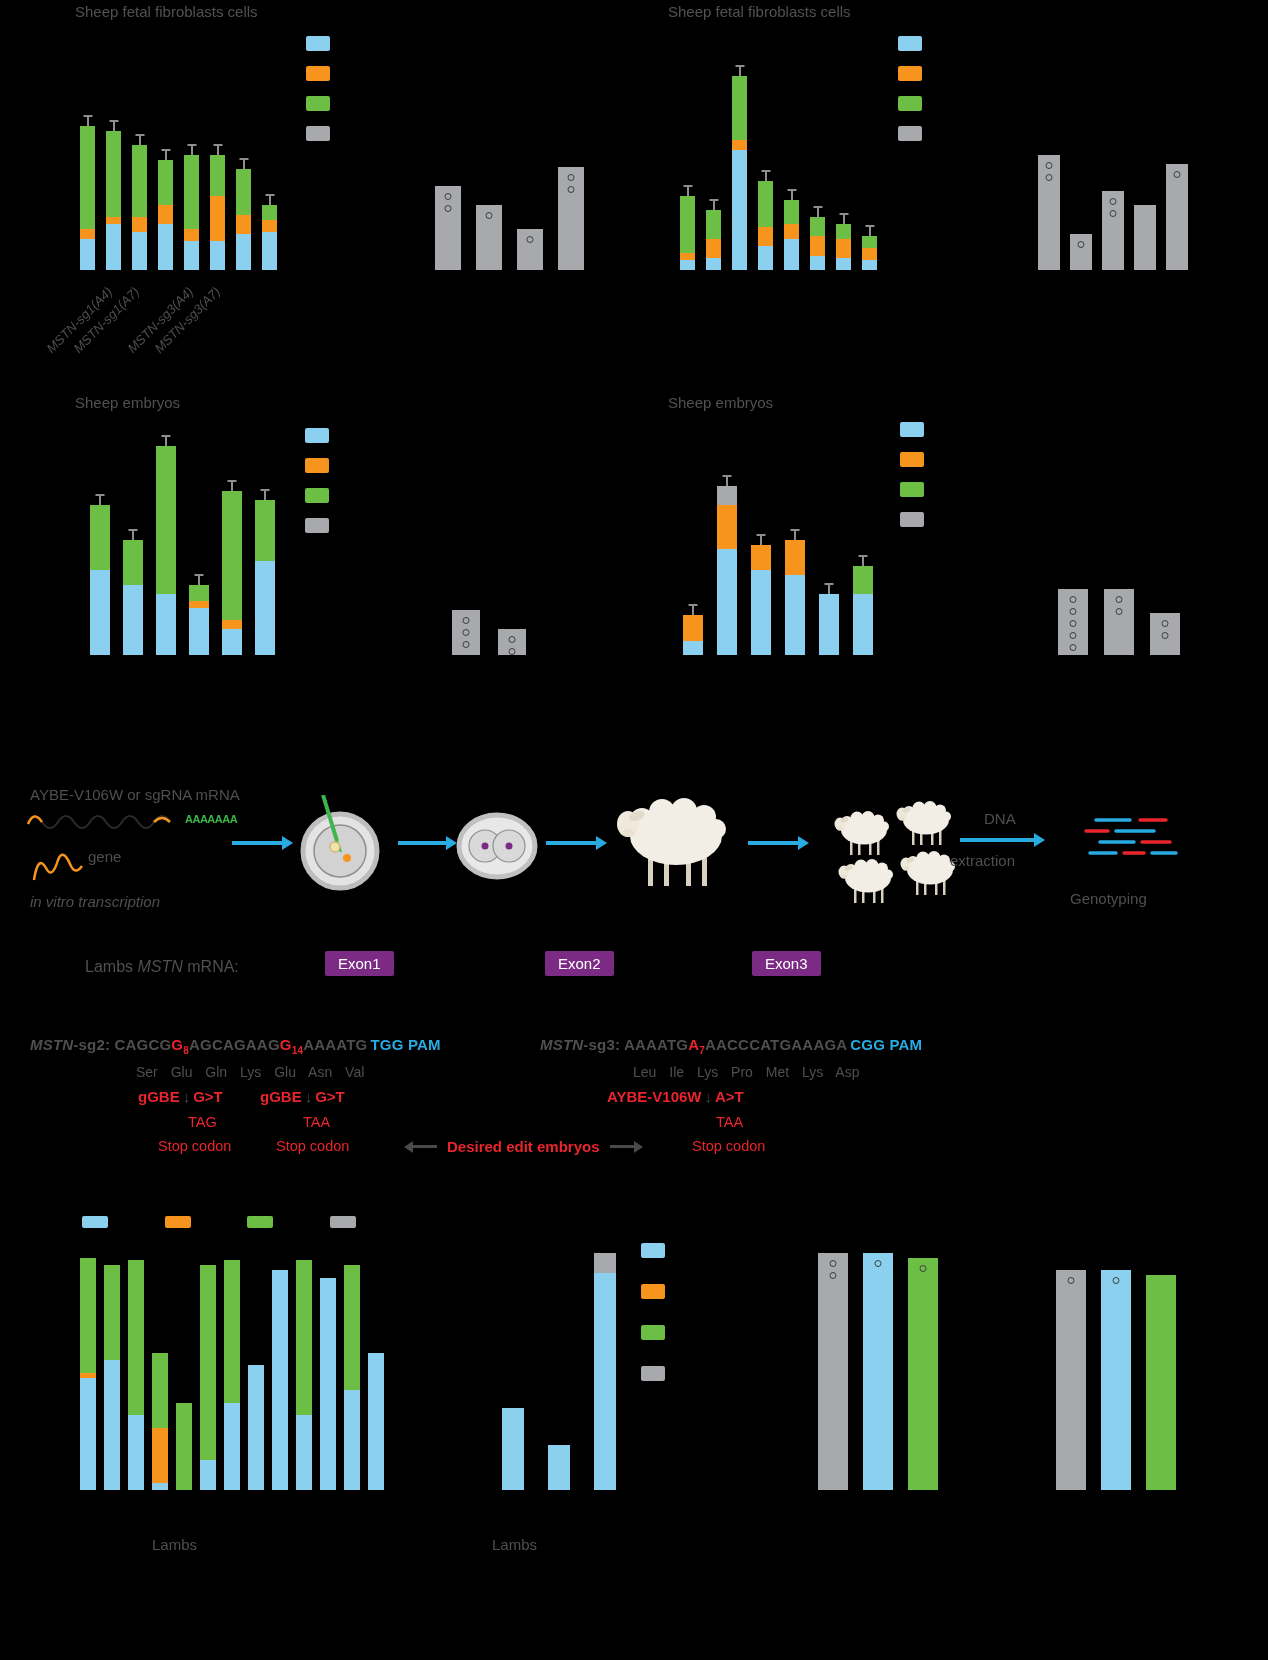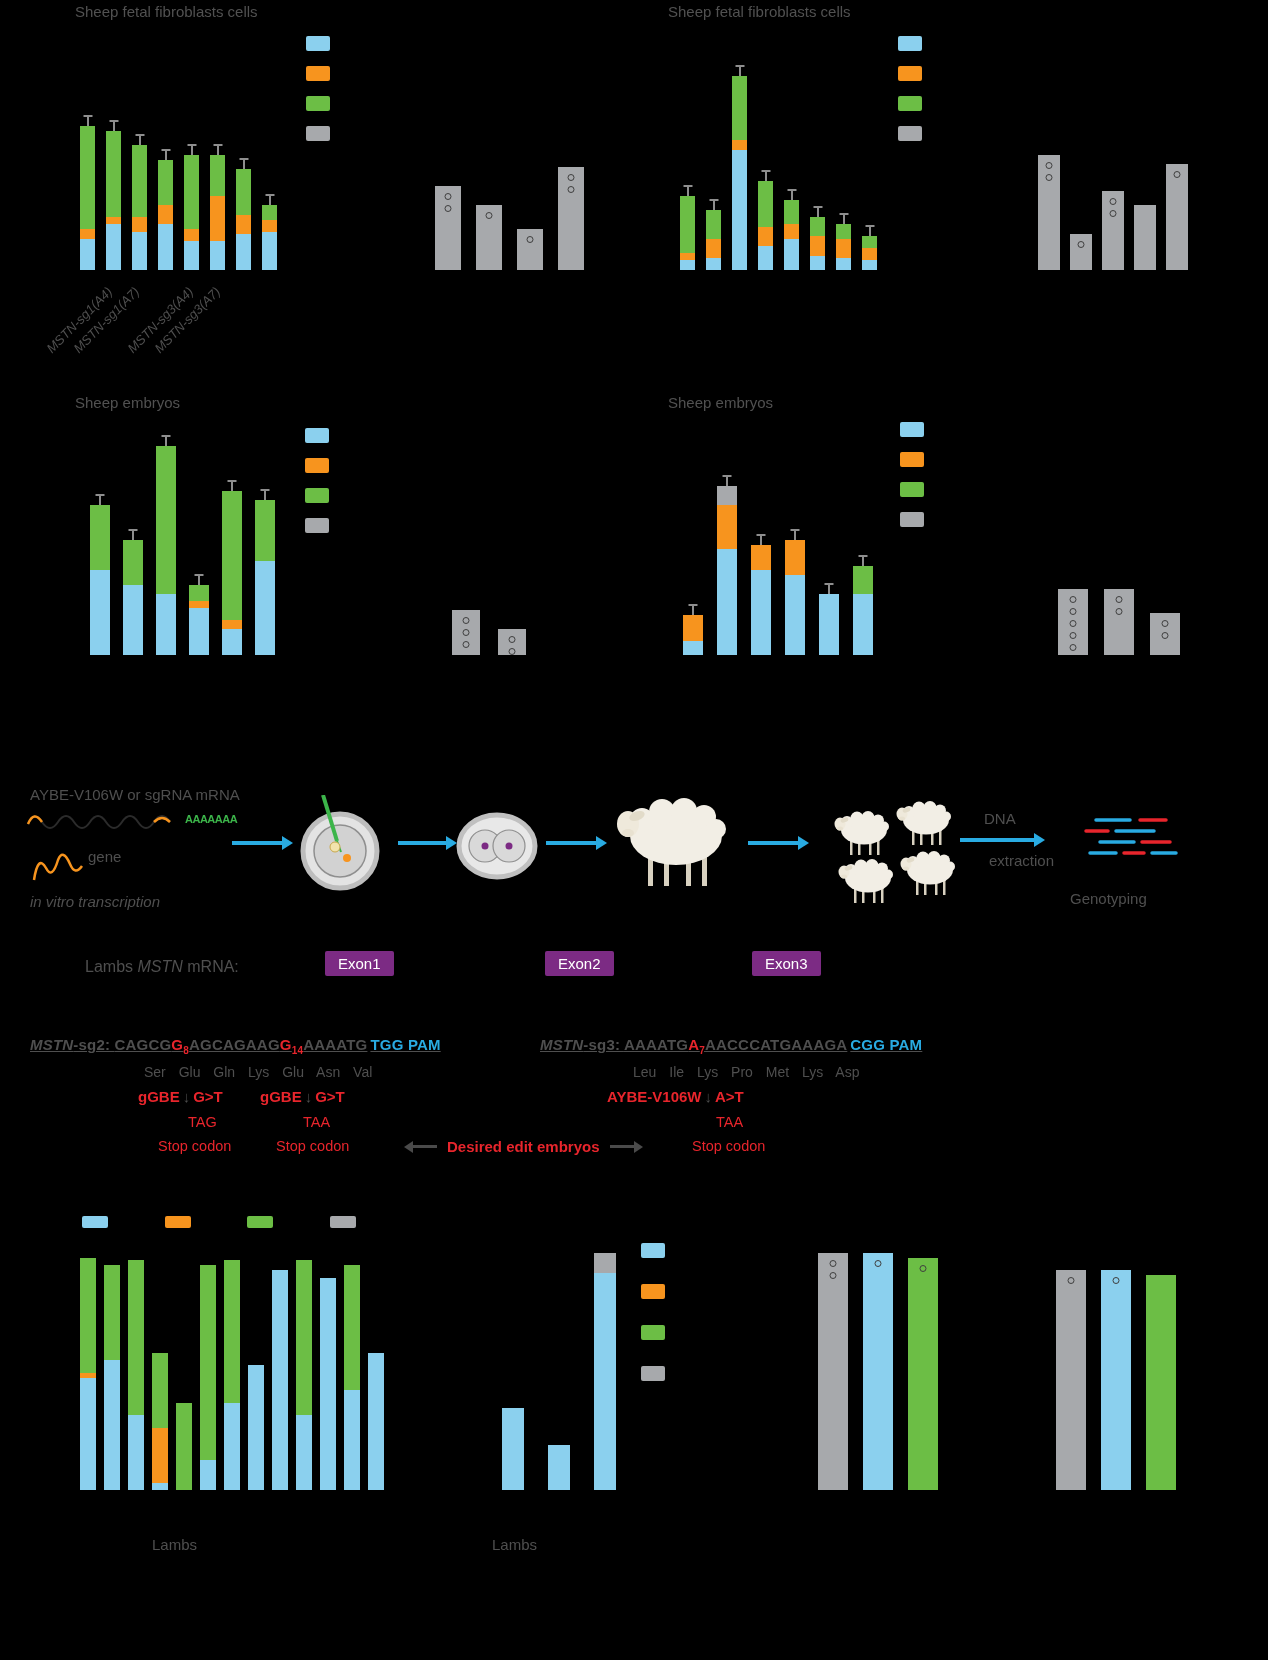--- a/index.html
+++ b/index.html
@@ -16,21 +16,21 @@
   .legend-v{position:absolute;display:flex;flex-direction:column;gap:15px;}
   .legend-h{position:absolute;display:flex;justify-content:space-between;width:274px;}
   .legend-v .swatch{width:24px;height:15px;border-radius:2px;}
   .legend-h .swatch{width:26px;height:12px;border-radius:2px;}
   .xlabel{position:absolute;color:#4f4f4f;font-size:13px;font-style:italic;white-space:nowrap;transform:rotate(-45deg);transform-origin:100% 0;}
   .glabel{position:absolute;color:#4f4f4f;font-size:15px;white-space:nowrap;}
   .italic{font-style:italic;}
   .blue-arrow{position:absolute;height:3.5px;background:#29abe2;}
   .blue-arrow::after{content:"";position:absolute;right:-11px;top:-5.2px;border-left:11px solid #29abe2;border-top:7px solid transparent;border-bottom:7px solid transparent;}
   .exon{position:absolute;background:#7c2b84;color:#fff;font-size:15px;padding:4px 13px;border-radius:2px;}
-  .seqline{position:absolute;font-size:15px;font-weight:bold;color:#4f4f4f;white-space:nowrap;letter-spacing:.2px;text-decoration:underline;}
+  .seqline{position:absolute;font-size:15px;font-weight:bold;color:#4f4f4f;white-space:nowrap;letter-spacing:.2px;}
   .seqline .red{color:#e8252c;}
   .seqline .blue{color:#29abe2;margin-left:3px;}
   sub{font-size:10px;}
   .aa{position:absolute;color:#4f4f4f;font-size:14px;word-spacing:9px;white-space:nowrap;}
   .editrow{position:absolute;color:#e8252c;font-weight:bold;font-size:15px;white-space:nowrap;}
   .dn{color:#4a4a4a;font-size:15px;font-weight:bold;margin:0 3px;}
   .codon{position:absolute;color:#e8252c;font-size:14.5px;}
   .stop{position:absolute;color:#e8252c;font-size:14.5px;}
   .desired{position:absolute;display:flex;align-items:center;gap:10px;}
   .desired .txt{color:#e8252c;font-size:15px;font-weight:bold;white-space:nowrap;}
@@ -498,21 +498,21 @@
 
   <svg class="abs" style="left:830px;top:792px" width="132" height="112" viewBox="0 0 132 112">
     <use href="#sheep-shape" transform="translate(2,12) scale(0.5)"></use>
     <use href="#sheep-shape" transform="translate(64,2) scale(0.5)"></use>
     <use href="#sheep-shape" transform="translate(6,60) scale(0.5)"></use>
     <use href="#sheep-shape" transform="translate(68,52) scale(0.5)"></use>
   </svg>
 
   <div class="glabel" style="left:984px;top:810px">DNA</div>
   <div class="blue-arrow" style="left:960px;top:838px;width:74px"></div>
-  <div class="glabel" style="left:989px;top:852px">extraction</div>
+  <div class="glabel" style="left:950px;top:852px">extraction</div>
 
   <svg class="abs" style="left:1082px;top:812px" width="100" height="50" viewBox="0 0 100 50">
     <g stroke-linecap="round" stroke-width="3.5">
       <line x1="14" y1="8" x2="48" y2="8" stroke="#29abe2"></line>
       <line x1="58" y1="8" x2="84" y2="8" stroke="#e8252c"></line>
       <line x1="4" y1="19" x2="26" y2="19" stroke="#e8252c"></line>
       <line x1="34" y1="19" x2="72" y2="19" stroke="#29abe2"></line>
       <line x1="18" y1="30" x2="52" y2="30" stroke="#29abe2"></line>
       <line x1="60" y1="30" x2="88" y2="30" stroke="#e8252c"></line>
       <line x1="8" y1="41" x2="34" y2="41" stroke="#29abe2"></line>
@@ -523,21 +523,21 @@
   <div class="glabel" style="left:1070px;top:890px">Genotyping</div>
 
   <div class="glabel" style="left:85px;top:958px;font-size:16px"><span>Lambs </span><span class="italic">MSTN</span><span> mRNA:</span></div>
   <div class="exon" style="left:325px;top:951px">Exon1</div>
   <div class="exon" style="left:545px;top:951px">Exon2</div>
   <div class="exon" style="left:752px;top:951px">Exon3</div>
 
   <div class="seqline" style="left:30px;top:1036px">
     <span class="italic">MSTN</span><span>-sg2: </span><span>CAGCG</span><span class="red">G</span><sub class="red">8</sub><span>AGCAGAAG</span><span class="red">G</span><sub class="red">14</sub><span>AAAATG</span><span class="blue">TGG PAM</span>
   </div>
-  <div class="aa" style="left:144px;top:1064px">Ser Glu Gln Lys Glu Asn Val</div>
+  <div class="aa" style="left:136px;top:1064px">Ser Glu Gln Lys Glu Asn Val</div>
   <div class="editrow" style="left:138px;top:1088px"><span>gGBE</span><span class="dn">↓</span><span>G&gt;T</span></div>
   <div class="editrow" style="left:260px;top:1088px"><span>gGBE</span><span class="dn">↓</span><span>G&gt;T</span></div>
   <div class="codon" style="left:188px;top:1114px">TAG</div>
   <div class="codon" style="left:303px;top:1114px">TAA</div>
   <div class="stop" style="left:158px;top:1138px">Stop codon</div>
   <div class="stop" style="left:276px;top:1138px">Stop codon</div>
 
   <div class="desired" style="left:413px;top:1138px">
     <div class="darrow left"></div>
     <div class="txt">Desired edit embryos</div>

